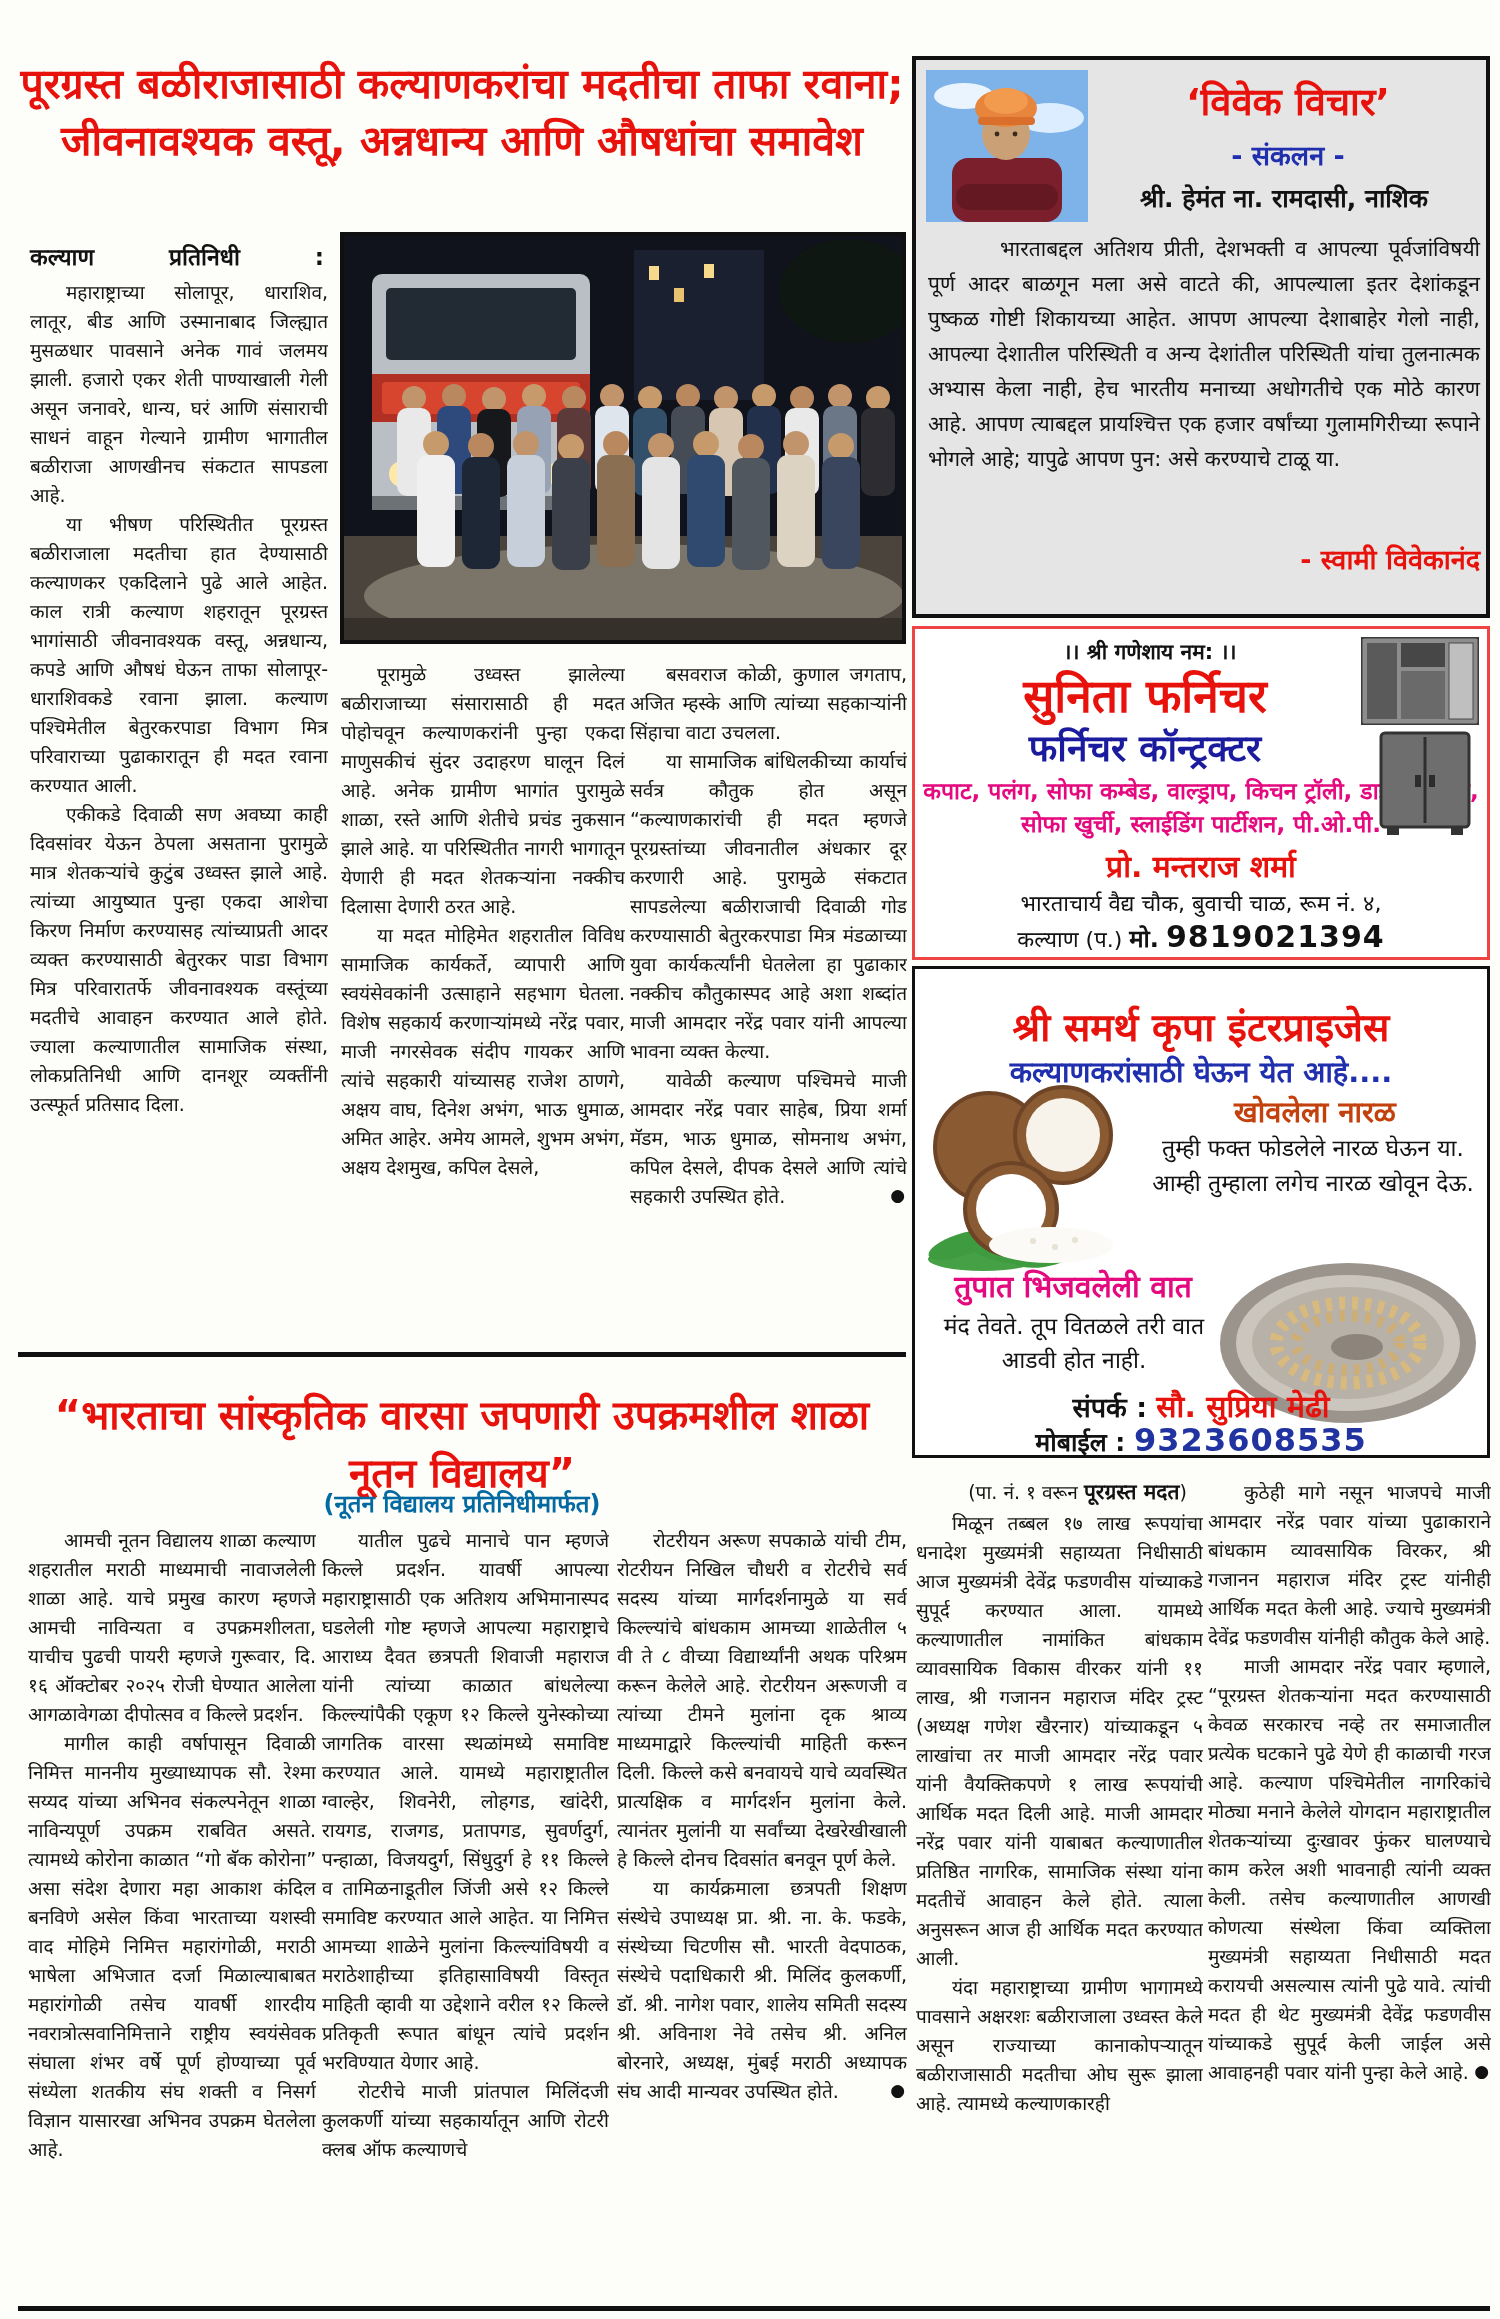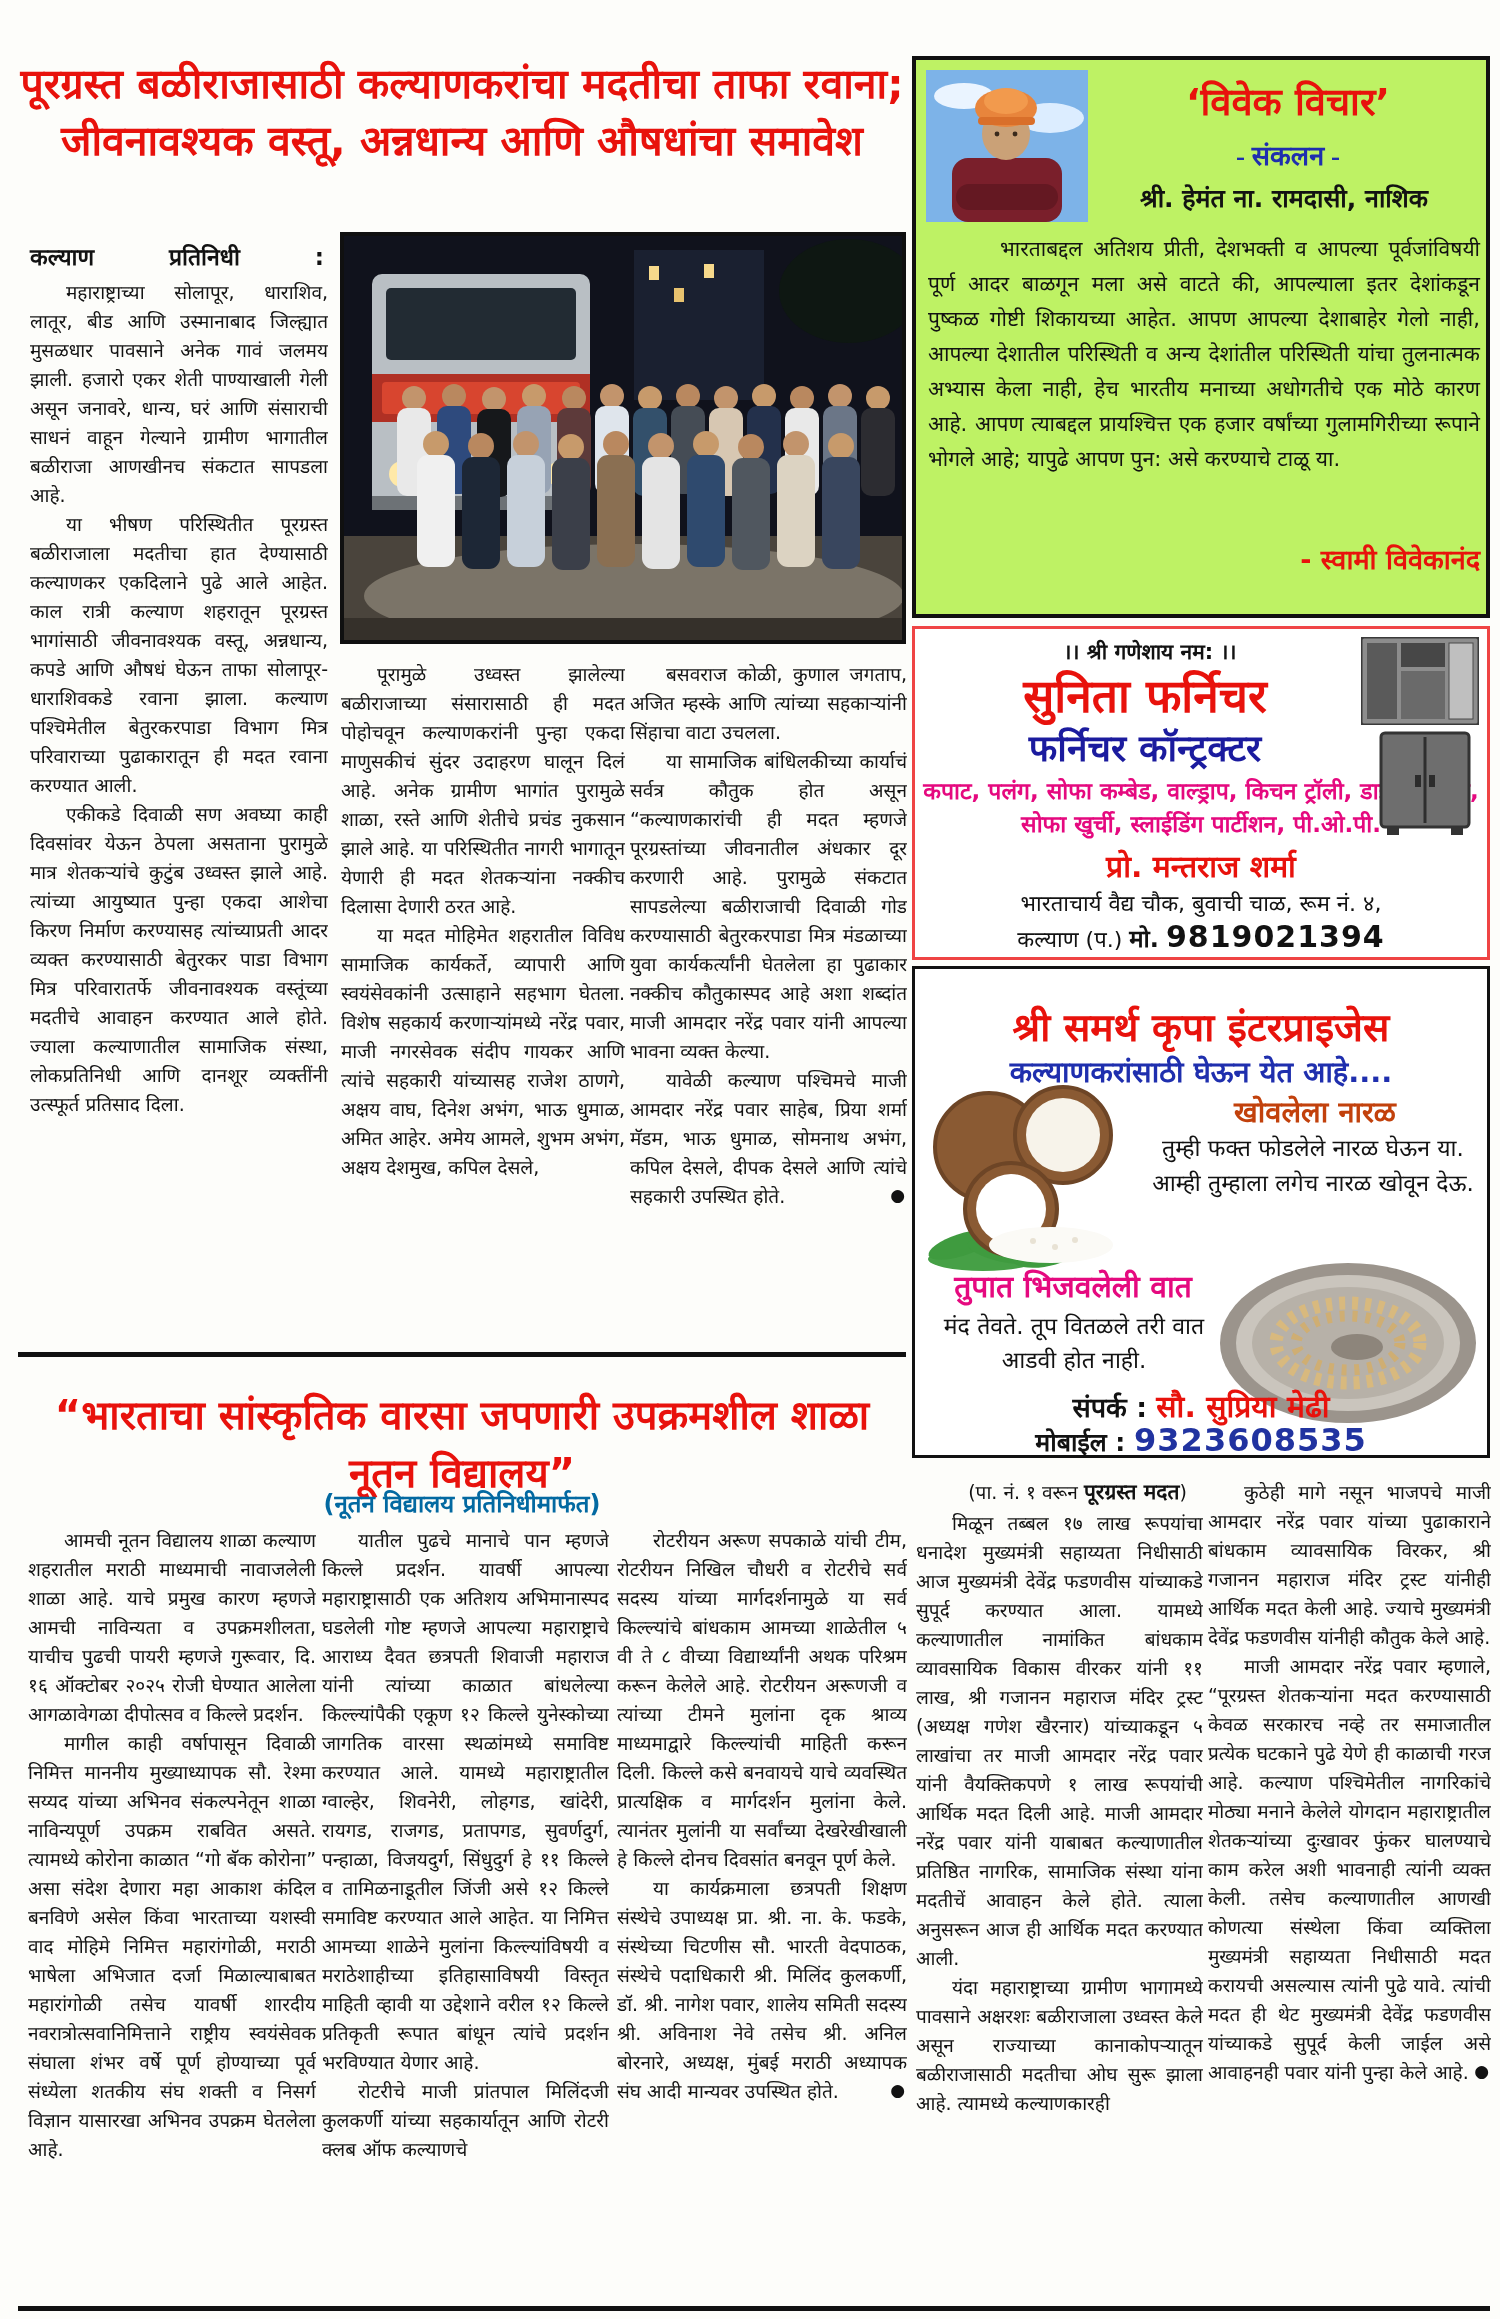--- a/index.html
+++ b/index.html
@@ -35,24 +35,24 @@
   #a2-subhead{left:18px;top:1486px;width:888px;color:#0369a1;font-weight:700;font-size:24px;text-align:center;}
   #a2-col1{left:28px;top:1526px;width:288px;height:778px;}
   #a2-col2{left:322px;top:1526px;width:287px;height:778px;}
   #a2-col3{left:617px;top:1526px;width:290px;height:778px;}
   
   #cont-col1{left:916px;top:1478px;width:287px;height:826px;}
   #cont-col2{left:1208px;top:1478px;width:283px;height:826px;}
   #cont-note{font-size:19px;line-height:29px;text-align:center;margin:0 0 2px 0;}
   #cont-note .bold{font-weight:700;font-size:21px;}
   
-  #vivek-box{left:912px;top:56px;width:578px;height:562px;border:4px solid #111;background:#bef264;}
+  #vivek-box{left:912px;top:56px;width:578px;height:562px;border:4px solid #111;background:#e5e5e5;}
   #vivek-img{left:10px;top:10px;width:162px;height:152px;}
   #vivek-title{left:182px;top:14px;width:380px;text-align:center;color:#e8120c;font-weight:700;font-size:38px;}
-  #vivek-subtitle{left:182px;top:76px;width:380px;text-align:center;color:#1f2fae;font-weight:700;font-size:27px;font-family:Liberation Serif, serif;}
+  #vivek-subtitle{left:182px;top:76px;width:380px;text-align:center;color:#1f2fae;font-weight:700;font-size:27px;}
   #vivek-compiler{left:170px;top:120px;width:396px;text-align:center;font-weight:700;font-size:25px;}
   #vivek-body{left:12px;top:172px;width:552px;font-size:21px;line-height:35px;text-align:justify;text-indent:72px;}
   #vivek-sign{left:12px;top:480px;width:552px;text-align:right;color:#e8120c;font-weight:700;font-size:27px;}
   
   #sunita-box{left:912px;top:626px;width:578px;height:334px;border:3px solid #ef4444;background:#fff;}
   #sunita-invocation{left:0;top:8px;width:470px;text-align:center;font-weight:700;font-size:21px;}
   #sunita-title{left:0;top:34px;width:460px;text-align:center;color:#e8120c;font-weight:700;font-size:46px;}
   #sunita-subtitle{left:0;top:92px;width:460px;text-align:center;color:#1b1b9e;font-weight:700;font-size:37px;}
   #sunita-items{left:6px;top:146px;width:560px;text-align:center;color:#e5097f;font-weight:700;
      font-size:23px;line-height:33px;}

